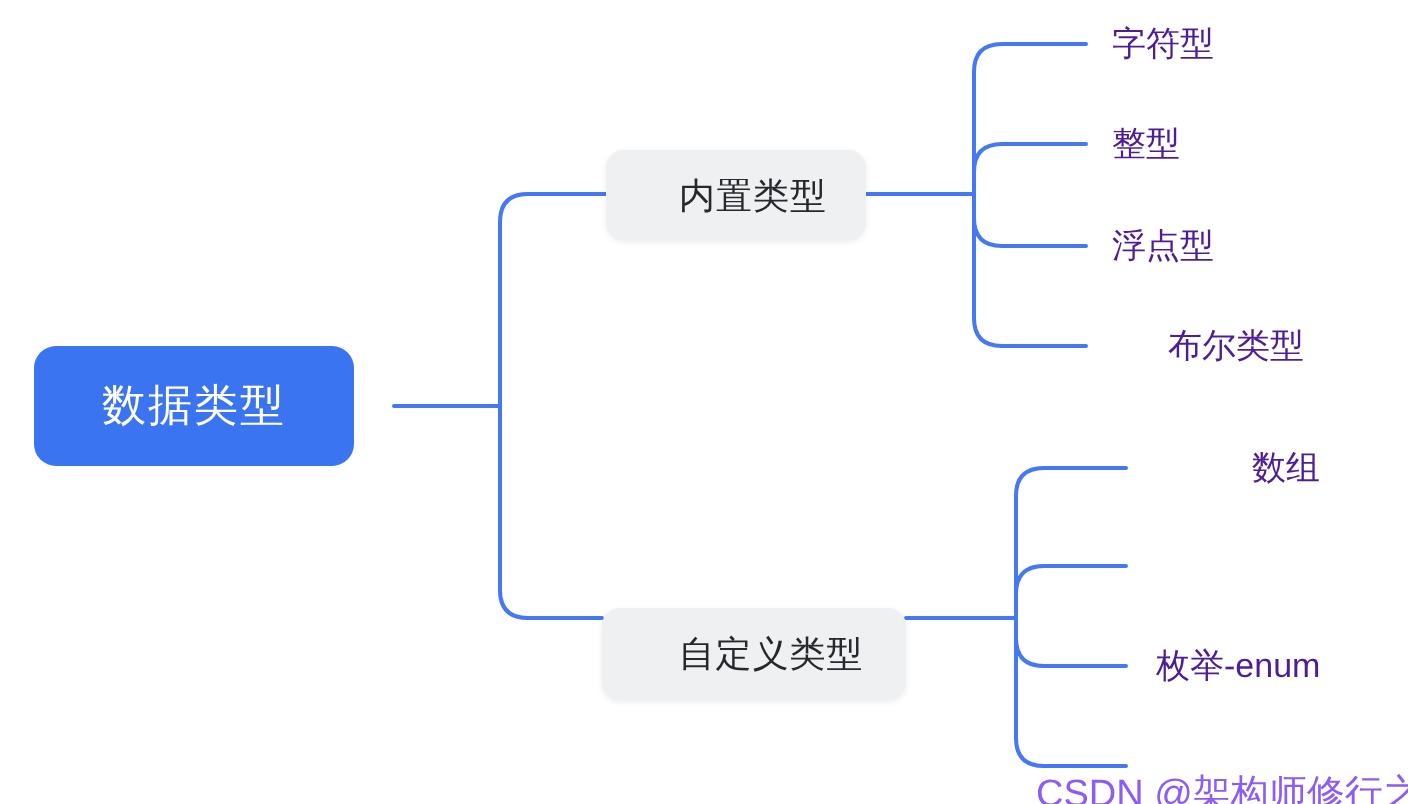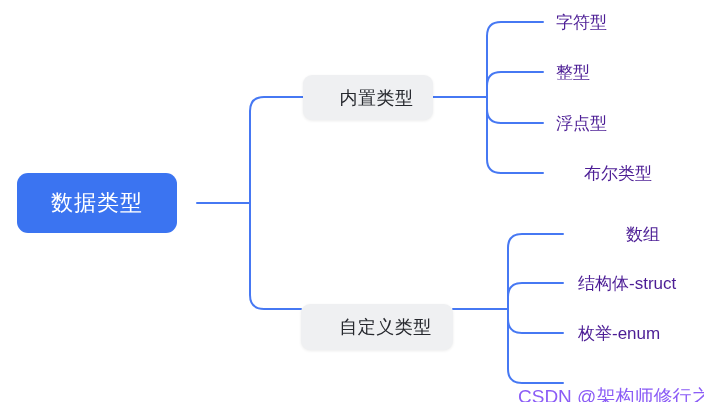--- a/index.html
+++ b/index.html
@@ -76,16 +76,15 @@
 
   <div class="node node-branch builtin">内置类型</div>
   <div class="node node-branch custom">自定义类型</div>
 
   <div class="leaf t0">字符型</div>
   <div class="leaf t1">整型</div>
   <div class="leaf t2">浮点型</div>
   <div class="leaf t3">布尔类型</div>
 
   <div class="leaf b0">数组</div>
-  <div class="leaf b1">结构体-struct</div>
   <div class="leaf b2">枚举-enum</div>
 
 </div>
 
 </body></html>

